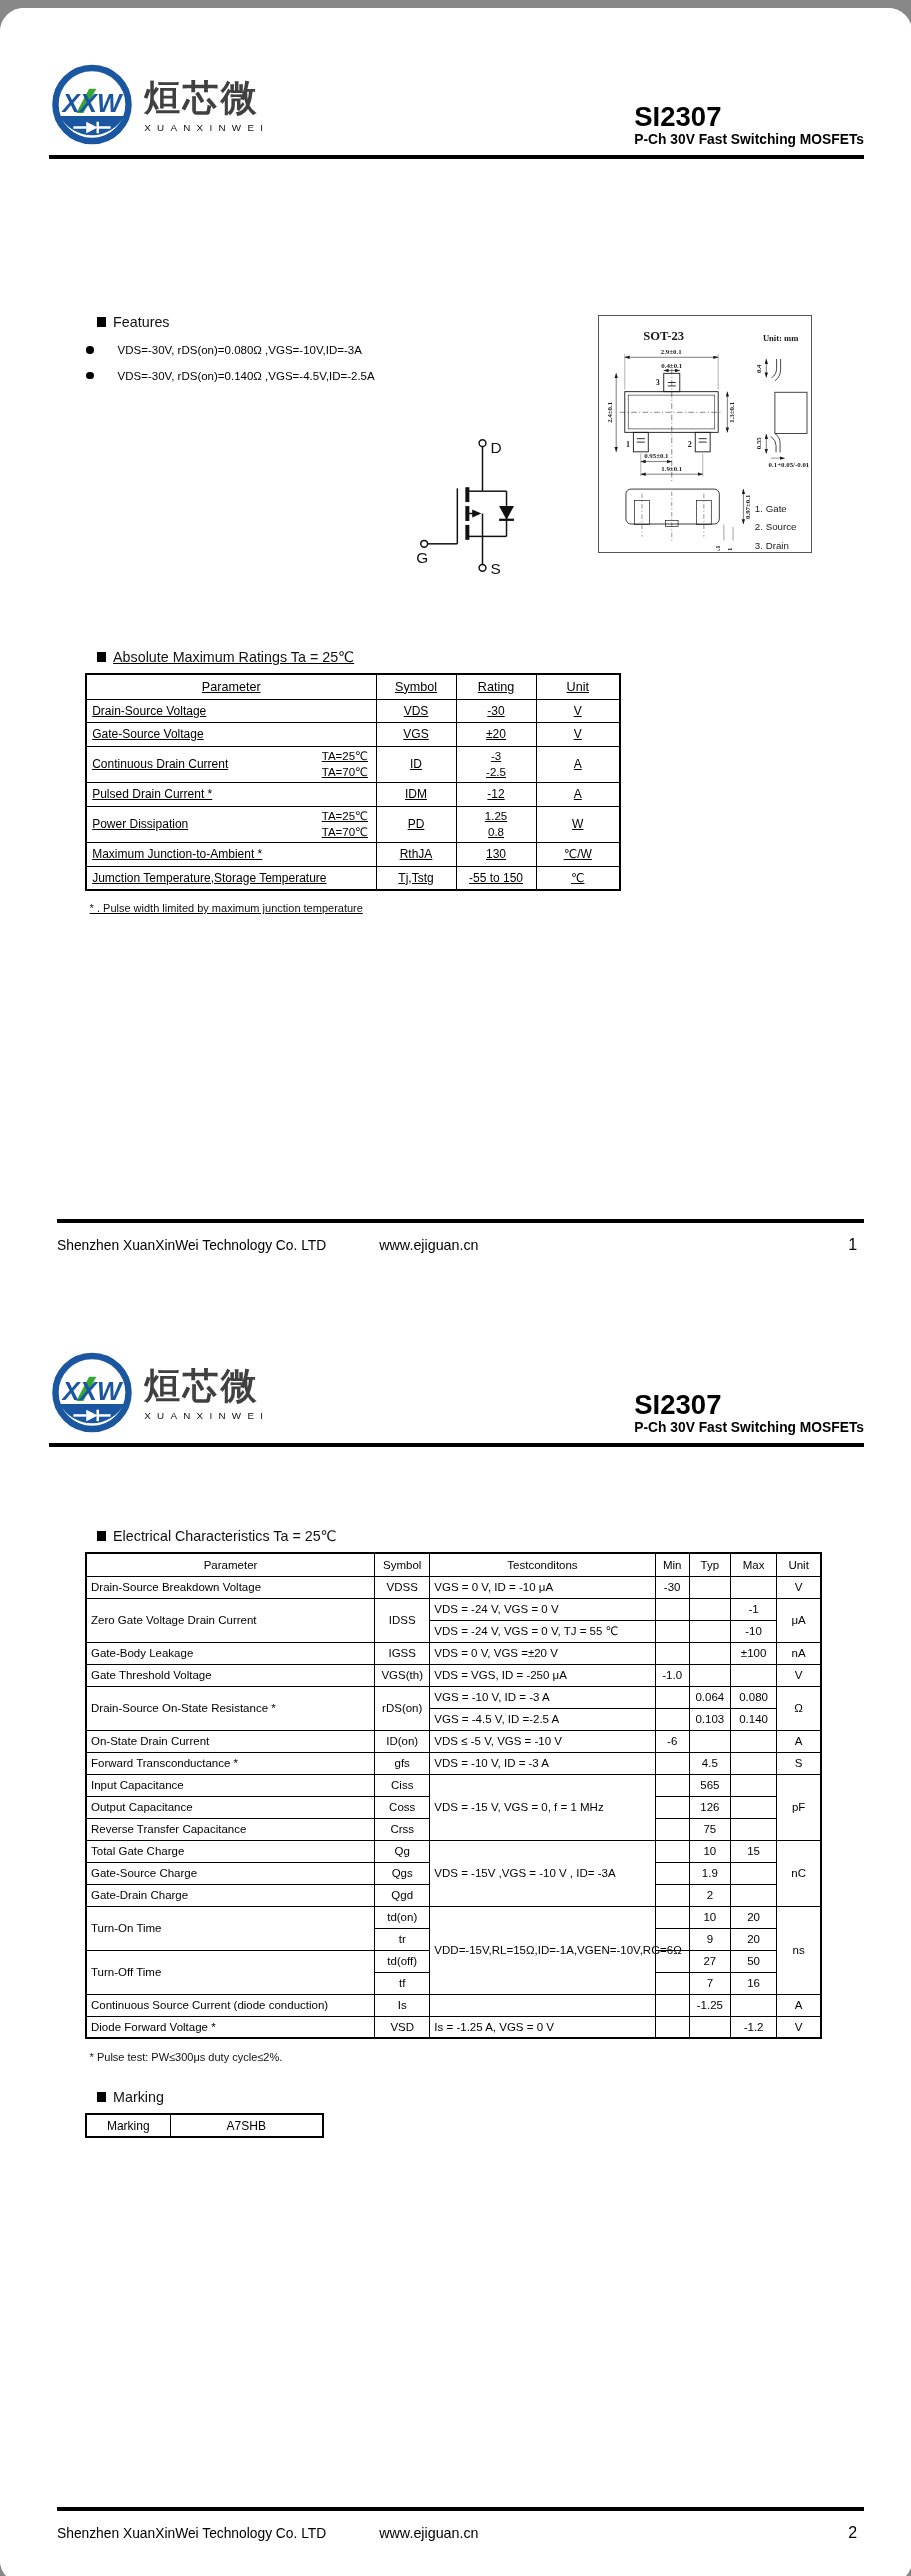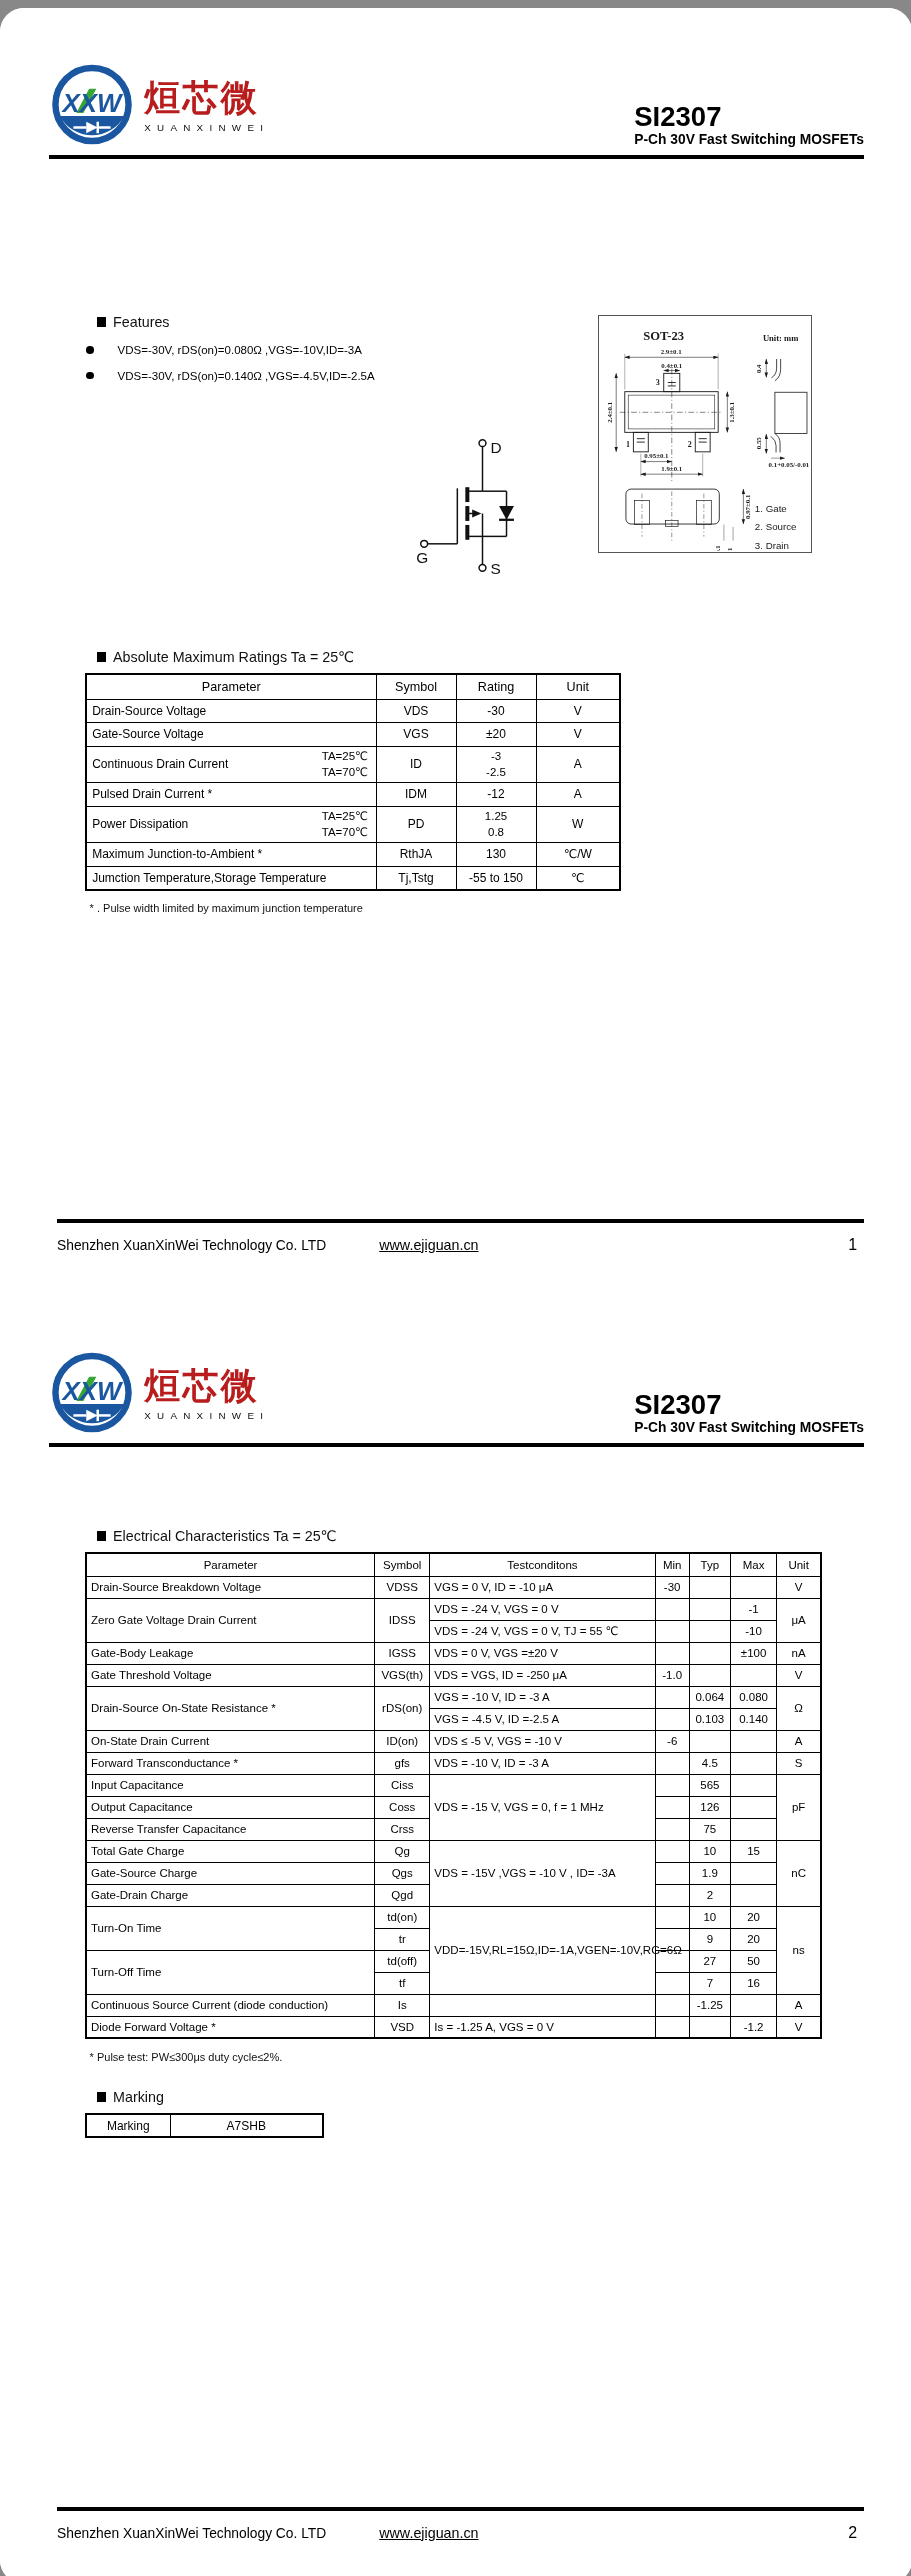--- a/index.html
+++ b/index.html
@@ -6,21 +6,21 @@
   body{background:#888;font-family:"Liberation Sans","DejaVu Sans",sans-serif;color:#000;}
   #doc{position:relative;width:912px;height:2576px;background:#fff;margin:8px auto;overflow:hidden;border-radius:24px;}
   .page{position:absolute;left:0;width:912px;height:1288px;background:#fff;}
   #page1{top:0;} #page2{top:1288px;}
 
   
   .hdr{position:absolute;left:49px;right:48px;top:53px;display:flex;justify-content:space-between;}
   .logo{display:flex;align-items:flex-start;gap:9.2px;}
   .logo svg{width:86px;height:87px;}
   .brandtxt{display:flex;flex-direction:column;padding-top:17px;}
-  .cn{font-size:36px;font-weight:700;letter-spacing:2.3px;line-height:1.1;color:#b91c1c;}
+  .cn{font-size:36px;font-weight:700;letter-spacing:2.3px;line-height:1.1;color:#404040;}
   .en{font-size:9.8px;letter-spacing:6.3px;margin-top:4.6px;color:#111;}
   .ptitle{display:flex;flex-direction:column;align-items:flex-start;justify-content:flex-end;padding-bottom:1.1px;}
   .part{font-size:27.5px;font-weight:700;line-height:1.05;}
   .psub{font-size:13.8px;font-weight:700;}
   .hrule{position:absolute;left:49px;right:48px;top:147px;height:4px;background:#000;}
 
   
   .sec-title{display:flex;align-items:center;gap:6.9px;font-size:14.3px;color:#111;padding-left:12px;}
   .sqr{width:9.2px;height:9.2px;background:#000;flex:0 0 auto;}
 
@@ -30,21 +30,21 @@
   .dot{width:7.5px;height:7.5px;border-radius:50%;background:#000;flex:0 0 auto;}
 
   
   .pkg{position:absolute;left:598px;top:307px;width:214px;height:238px;border:1.1px solid #555;background:#fff;}
   .mos{position:absolute;left:408px;top:426px;}
 
   
   .dtable{border-collapse:collapse;table-layout:fixed;background:#fff;border:2.3px solid #000;}
   .dtable th,.dtable td{border-style:solid;border-color:#000;border-width:1.7px 1.1px;font-weight:normal;padding:1.1px 5.2px;font-size:12px;vertical-align:middle;}
   .c{text-align:center;}
-  .amr{position:absolute;left:85px;top:641px;}
+  .amr{position:absolute;left:85px;top:641px;text-decoration:underline;}
   .amr table{width:535px;margin-top:8px;}
   .amr td,.amr th{height:23.5px;}
   .amr .hrow th{height:25px;font-size:12.6px;}
   .dbl td{height:36px;}
   .param2{display:flex;justify-content:space-between;align-items:center;}
   .conds{display:flex;flex-direction:column;align-items:flex-end;font-size:11.5px;line-height:1.45;padding-right:2.3px;}
   .two{display:flex;flex-direction:column;line-height:1.45;font-size:11.5px;align-items:center;}
   .fnote{font-size:11px;margin-top:11.5px;padding-left:4.6px;color:#111;}
 
   .elec{position:absolute;left:85px;top:232px;}
@@ -52,21 +52,21 @@
   .elec td,.elec th{height:22px;font-size:11.5px;padding:1.1px 4px;}
   .elec .hrow th{height:23px;}
 
   .mark{position:absolute;left:85px;top:793px;}
   .mark table{width:236px;margin-top:8px;}
   .mark td{height:23px;font-size:12px;border-width:1.7px 1.7px;}
 
   
   .ftr{position:absolute;left:57px;right:48px;top:1211px;border-top:4px solid #000;display:flex;align-items:baseline;padding-top:12.6px;}
   .ftr .co{font-size:13.8px;}
-  .ftr .web{font-size:14.3px;margin-left:53px;text-decoration:underline;}
+  .ftr .web{font-size:14.3px;margin-left:53px;}
   .ftr .pg{margin-left:auto;font-size:16px;padding-right:6.9px;}
 
   
   .dwg text{font-family:"Liberation Serif","DejaVu Serif",serif;font-weight:700;fill:#1a1a1a;}
   .dwg .dim{font-size:12px;}
   .dwg .lgd{font-family:"Liberation Sans","DejaVu Sans",sans-serif;font-weight:400;font-size:17px;}
   .mos text{font-family:"Liberation Sans","DejaVu Sans",sans-serif;font-size:27px;fill:#111;}
 </style>
 </head>
 <body>

